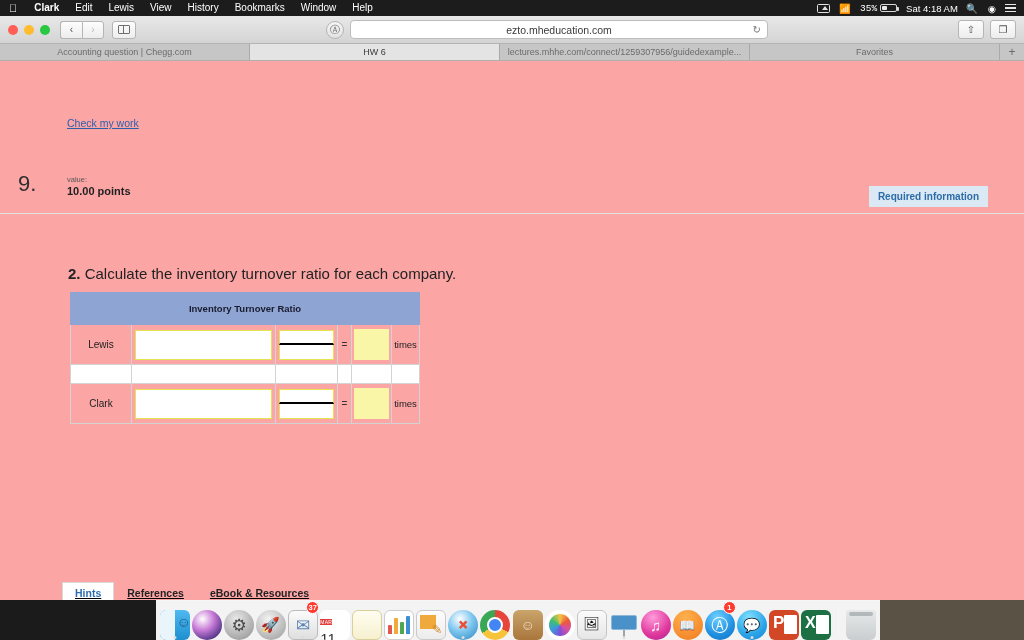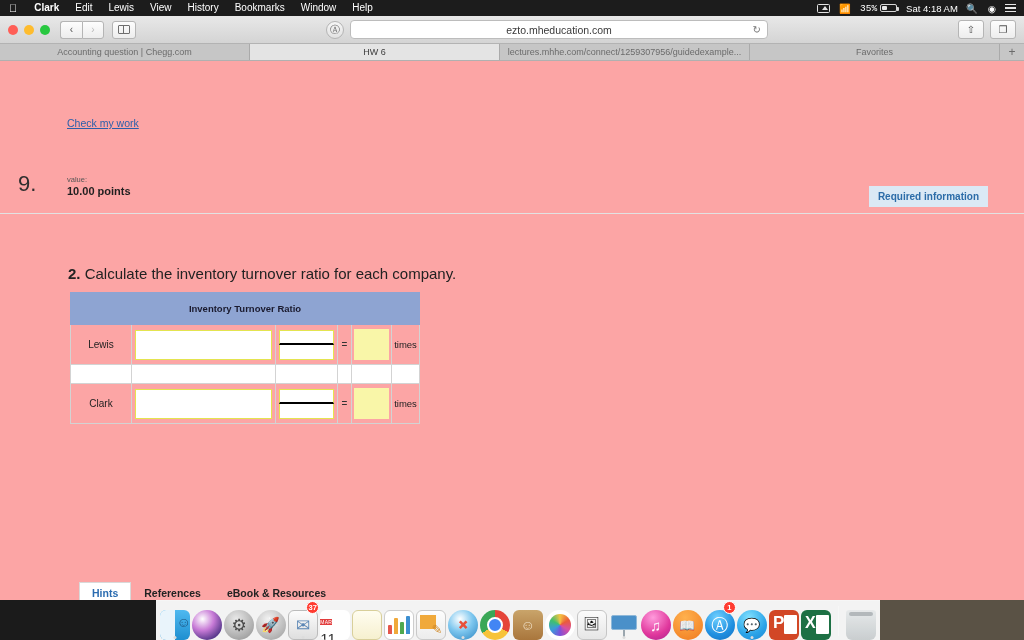--- a/index.html
+++ b/index.html
@@ -152,21 +152,21 @@
     display: block; width: 100%;
   }
   .fin.top { border-bottom: none; }
   .fin.bot { border-top: none; }
   .fracbox.withbar .fin.top { border-bottom: 2px solid #000; }
   .eqsign { text-align: center; font-size: 10px; color: #333; }
   .ansbox { background: #f9f6a8; height: 31px; margin: 4px 2px; display: block; }
   .unit { text-align: center; font-size: 9.5px; color: #222; }
 
   
-  #hintwrap { position: absolute; left: 79px; top: 519px; width: 846px; }
+  #hintwrap { position: absolute; left: 62px; top: 519px; width: 846px; text-decoration: underline; }
   .htabs { display: flex; align-items: flex-end; border-bottom: 1px solid #d9d9d9; height: 24px; }
   .htab {
     font-size: 10.5px; padding: 4px 12px 5px 12px; color: #222; font-weight: bold;
     border: 1px solid transparent; border-bottom: none; position: relative; top: 1px;
   }
   .htab.active { color: #2b6cb0; background: #fff; border-color: #d9d9d9; }
   #desk-left { position: absolute; left: 0; top: 600px; width: 156px; height: 40px; background: #1b1b1b; }
   #desk-right { position: absolute; left: 880px; top: 600px; width: 144px; height: 40px;
     background: #5a5245; }
   #dock {

